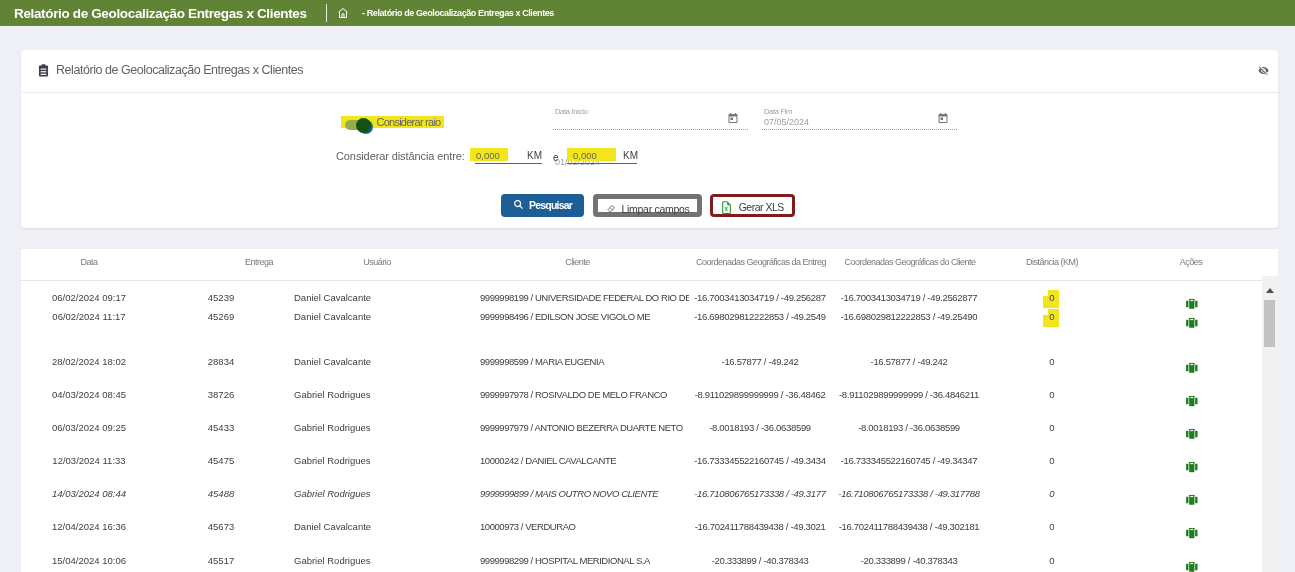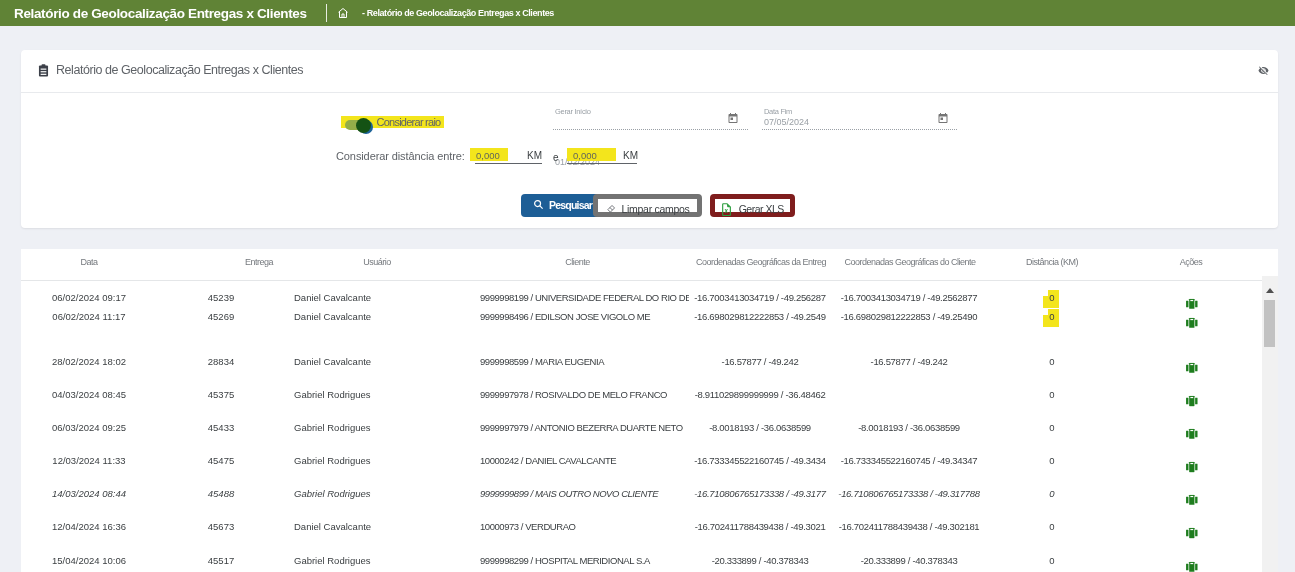--- a/index.html
+++ b/index.html
@@ -52,21 +52,21 @@
     </svg>
   <div class="title">Relatório de Geolocalização Entregas x Clientes</div>
   <div class="divider"></div>
 
   <div style="position:absolute;left:320px;top:66px;width:103px;height:12px;background:#f3e51c;"></div>
   <div style="position:absolute;left:324px;top:70px;width:26px;height:10px;border-radius:5px;background:#93ad49;"></div>
   <div style="position:absolute;left:337.5px;top:70px;width:14px;height:14px;border-radius:50%;background:#1d6398;"></div>
   <div style="position:absolute;left:335px;top:68px;width:15px;height:15px;border-radius:50%;background:#145214;"></div>
   <div style="position:absolute;left:355.5px;top:65.5px;font-size:11px;letter-spacing:-0.75px;color:#5f6368;">Considerar raio</div>
 
-  <div style="position:absolute;left:534px;top:57px;font-size:7.5px;color:#9aa0a6;letter-spacing:-0.3px;">Gerar Início</div>
+  <div style="position:absolute;left:534px;top:57px;font-size:7.5px;color:#9aa0a6;letter-spacing:-0.3px;">Data Início</div>
   <div style="position:absolute;left:534px;top:66.5px;font-size:9px;color:#9aa0a6;margin-top:40px;">01/02/2024</div>
   <svg style="position:absolute;left:706px;top:62px;width:12px;height:12px;" viewBox="0 0 24 24" fill="#757575">
       <path d="M19 4h-1V2h-2v2H8V2H6v2H5c-1.1 0-2 .9-2 2v14c0 1.1.9 2 2 2h14c1.1 0 2-.9 2-2V6c0-1.1-.9-2-2-2zm0 16H5V9h14v11zM7 11h5v5H7v-5z"></path>
     </svg>
   <div style="position:absolute;left:532px;top:79px;width:195px;border-bottom:1px dotted #9aa0a6;"></div>
 
   <div style="position:absolute;left:743px;top:57px;font-size:7.5px;color:#9aa0a6;letter-spacing:-0.3px;">Data Fim</div>
   <div style="position:absolute;left:743px;top:66.5px;font-size:9px;color:#9aa0a6;">07/05/2024</div>
   <svg style="position:absolute;left:916px;top:62px;width:12px;height:12px;" viewBox="0 0 24 24" fill="#757575">
       <path d="M19 4h-1V2h-2v2H8V2H6v2H5c-1.1 0-2 .9-2 2v14c0 1.1.9 2 2 2h14c1.1 0 2-.9 2-2V6c0-1.1-.9-2-2-2zm0 16H5V9h14v11zM7 11h5v5H7v-5z"></path>
@@ -75,31 +75,31 @@
 
   <div style="position:absolute;left:315px;top:99.5px;font-size:11px;color:#5f6368;letter-spacing:-0.1px;">Considerar distância entre:</div>
   <div style="position:absolute;left:449px;top:98px;width:38px;height:13px;background:#f3e51c;font-size:9.5px;color:#63675a;padding:2px 0 0 6px;">0,000</div>
   <div style="position:absolute;left:453.5px;top:112.5px;width:67px;border-bottom:1px solid #5f6368;"></div>
   <div style="position:absolute;left:506px;top:100px;font-size:10px;color:#3c4043;">KM</div>
   <div style="position:absolute;left:532px;top:102px;font-size:10px;color:#3c4043;">e</div>
   <div style="position:absolute;left:545.5px;top:98px;width:49px;height:13px;background:#f3e51c;font-size:9.5px;color:#63675a;padding:2px 0 0 6.5px;">0,000</div>
   <div style="position:absolute;left:546px;top:112.5px;width:70px;border-bottom:1px solid #5f6368;"></div>
   <div style="position:absolute;left:602px;top:100px;font-size:10px;color:#3c4043;">KM</div>
 
-  <div style="position:absolute;left:500px;top:144px;width:83px;height:23px;background:#1d5e96;border-radius:4px;color:#fff;font-size:10.5px;font-weight:bold;text-align:center;line-height:23px;letter-spacing:-0.8px;">
+  <div style="position:absolute;left:480px;top:144px;width:83px;height:23px;background:#1d5e96;border-radius:4px;color:#fff;font-size:10.5px;font-weight:bold;text-align:center;line-height:23px;letter-spacing:-0.8px;">
     <svg style="width:11px;height:11px;vertical-align:-1px;margin-right:5px;" viewBox="0 0 24 24" fill="none" stroke="#fff" stroke-width="2.6">
         <circle cx="10" cy="10" r="6.5"></circle>
         <path d="M15 15 L21 21"></path>
       </svg>Pesquisar</div>
   <div style="position:absolute;left:572px;top:144px;width:109px;height:23px;background:#fff;border:5px solid #737373;border-radius:4px;color:#3c4043;font-size:10.5px;text-align:center;line-height:21px;letter-spacing:-0.3px;">
     <svg style="width:10px;height:10px;vertical-align:-1px;margin-right:6px;" viewBox="0 0 24 24" fill="none" stroke="#5f6368" stroke-width="2.1">
         <path d="M14.5 3.5 L20.5 9.5 L10.5 19.5 L4.5 13.5 Z"></path>
         <path d="M9.5 8.5 L15.5 14.5"></path>
       </svg>Limpar campos</div>
-  <div style="position:absolute;left:689px;top:144px;width:85px;height:23px;background:#fff;border:5px solid #7f1d1d;border-radius:4px;color:#3c4043;font-size:10.5px;text-align:center;line-height:21px;letter-spacing:-0.5px;">
+  <div style="position:absolute;left:689px;top:144px;width:85px;height:23px;background:#fff;border:3px solid #7f1d1d;border-radius:4px;color:#3c4043;font-size:10.5px;text-align:center;line-height:21px;letter-spacing:-0.5px;">
     <svg style="width:10.5px;height:13px;vertical-align:-2.5px;margin-right:7px;" viewBox="0 0 20 24">
         <path d="M3.2 1.1 h8.3 l6.3 6.3 v14.4 a1.6 1.6 0 0 1 -1.6 1.6 H4.8 a1.6 1.6 0 0 1 -1.6 -1.6 V2.7 a1.6 1.6 0 0 1 1.6 -1.6z" fill="none" stroke="#2c9e3f" stroke-width="2.2"></path>
         <path d="M11.5 1 l6.5 6.5 h-5 a1.5 1.5 0 0 1 -1.5 -1.5 z" fill="#2c9e3f"></path>
         <text x="9.6" y="19.5" font-size="12" font-weight="bold" fill="#2c9e3f" text-anchor="middle" font-family="Liberation Sans">x</text>
       </svg>Gerar XLS</div>
   <svg class="eyeoff" viewBox="0 0 24 24" fill="#5f6368">
       <path d="M12 7c2.76 0 5 2.24 5 5 0 .65-.13 1.26-.36 1.83l2.92 2.92c1.51-1.26 2.7-2.89 3.43-4.75-1.73-4.39-6-7.5-11-7.5-1.4 0-2.74.25-3.98.7l2.16 2.16C10.74 7.13 11.35 7 12 7zM2 4.27l2.28 2.28.46.46C3.08 8.3 1.78 10.02 1 12c1.73 4.39 6 7.5 11 7.5 1.55 0 3.03-.3 4.38-.84l.42.42L19.73 22 21 20.73 3.27 3 2 4.27zM7.53 9.8l1.55 1.55c-.05.21-.08.43-.08.65 0 1.66 1.34 3 3 3 .22 0 .44-.03.65-.08l1.55 1.55c-.67.33-1.41.53-2.2.53-2.76 0-5-2.24-5-5 0-.79.2-1.53.53-2.2zm4.31-.78 3.15 3.15.02-.16c0-1.66-1.34-3-3-3l-.17.01z"></path>
     </svg>
 </div>
 <div class="table-card">
@@ -163,24 +163,25 @@
       <g fill="#1e7d1e">
         <rect x="0" y="4" width="5" height="14" rx="0.5"></rect>
         <rect x="19" y="4" width="5" height="14" rx="0.5"></rect>
         <rect x="6.5" y="0" width="11" height="22" rx="1"></rect>
       </g>
       <rect x="9" y="2.5" width="6" height="2.5" fill="#fff"></rect>
     </svg>
   </div>
 <div class="row" style="top:377.7px;">
     <span class="c1 cc">04/03/2024 08:45</span>
-    <span class="c2 cc">45375</span>
+    <span class="c2 cc">38726</span>
     <span class="c3">Gabriel Rodrigues</span>
     <span class="c4">9999997978 / ROSIVALDO DE MELO FRANCO</span>
     <span class="c5 cc">-8.911029899999999 / -36.48462</span>
+    <span class="c6 cc">-8.911029899999999 / -36.4846211</span>
     <span class="c7 cc">0</span>
     <svg class="acticon" viewBox="0 0 24 22">
       <g fill="#1e7d1e">
         <rect x="0" y="4" width="5" height="14" rx="0.5"></rect>
         <rect x="19" y="4" width="5" height="14" rx="0.5"></rect>
         <rect x="6.5" y="0" width="11" height="22" rx="1"></rect>
       </g>
       <rect x="9" y="2.5" width="6" height="2.5" fill="#fff"></rect>
     </svg>
   </div>

